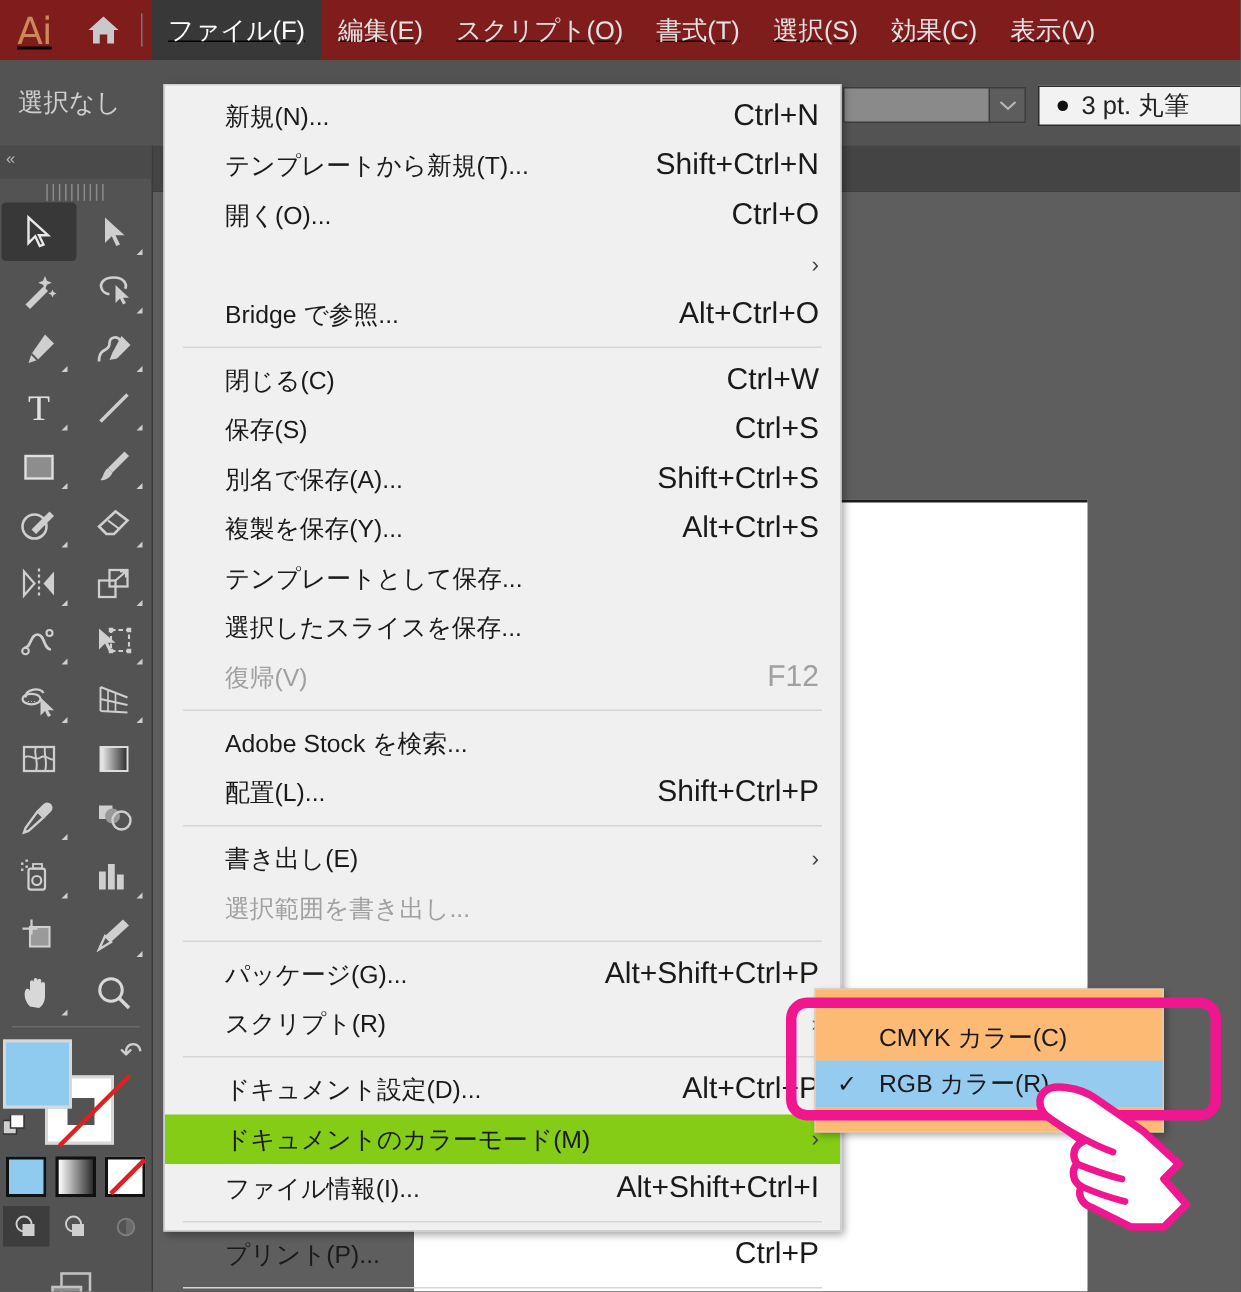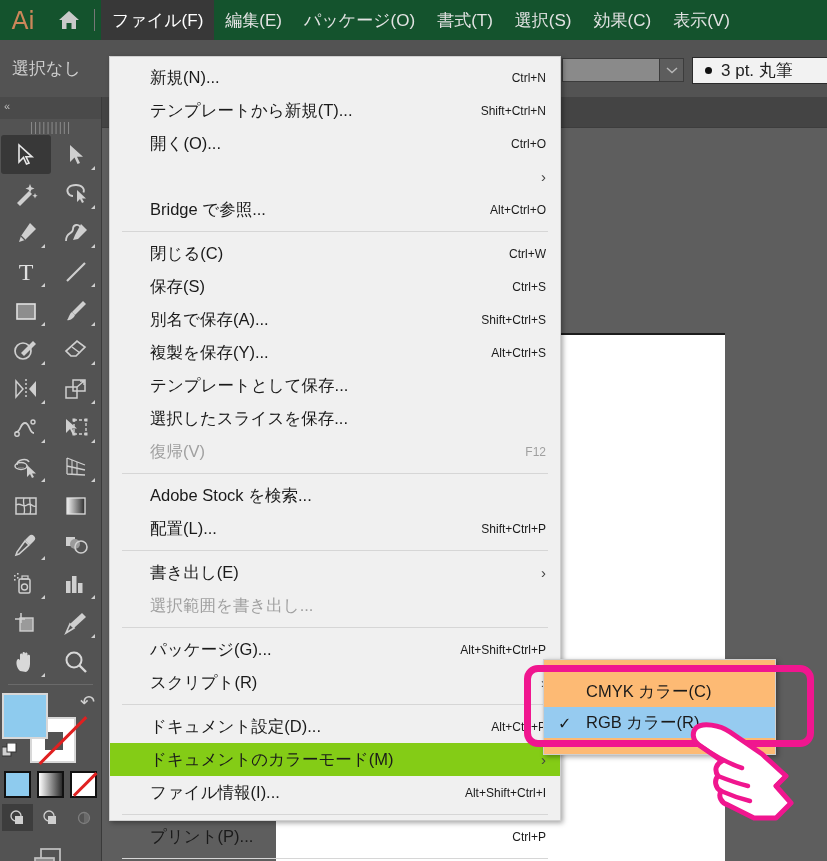--- a/index.html
+++ b/index.html
@@ -7,22 +7,22 @@
     width: 827px; height: 861px;
     overflow: hidden;
     font-family: "Liberation Sans", "DejaVu Sans", sans-serif;
     background: #5a5a5a;
   }
   #app { position: relative; width: 827px; height: 861px; }
 
   
   .menubar {
     position: absolute; left: 0; top: 0; width: 827px; height: 40px;
-    background: #14532d;
-    display: flex; align-items: center;
+    background: #7f1d1d;
+    display: flex; align-items: center; text-decoration: underline;
   }
   .ai-logo {
     width: 46px; height: 40px;
     display: flex; align-items: center; justify-content: center;
     color: #cd875a; font-size: 25px; letter-spacing: -0.5px;
     font-family: "DejaVu Sans", sans-serif;
   }
   .home-btn {
     width: 46px; height: 40px;
     display: flex; align-items: center; justify-content: center;
@@ -208,21 +208,21 @@
     height: 33px;
     display: flex; align-items: center;
     padding: 0 14px 0 40px;
     font-size: 16.5px; color: #1a1a1a;
     white-space: nowrap;
   }
   .mrow.hl { background: #84cc16; }
   .mrow.disabled { color: #a0a0a0; }
   .mlabel { flex: 0 0 auto; }
   .mspacer { flex: 1 1 auto; }
-  .mshort { font-size: 12px; color: #1a1a1a; letter-spacing: 0px; }
+  .mshort { font-size: 20px; color: #1a1a1a; letter-spacing: 0px; }
   .mrow.disabled .mshort { color: #a0a0a0; }
   .marrow {
     font-size: 15px; color: #444; margin-left: 8px;
   }
   .msep { height: 1px; background: #d6d6d6; margin: 5px 12px; }
 
   
   .submenu {
     position: absolute; left: 543px; top: 659px;
     width: 233px;
@@ -277,21 +277,21 @@
       </svg>
     </div>
     <div class="menu-sep"></div>
     <div class="menu-item active">
         <span>ファイル(F)</span>
       </div>
     <div class="menu-item">
         <span>編集(E)</span>
       </div>
     <div class="menu-item">
-        <span>パッケージ(O)</span>
+        <span>スクリプト(O)</span>
       </div>
     <div class="menu-item">
         <span>書式(T)</span>
       </div>
     <div class="menu-item">
         <span>選択(S)</span>
       </div>
     <div class="menu-item">
         <span>効果(C)</span>
       </div>

